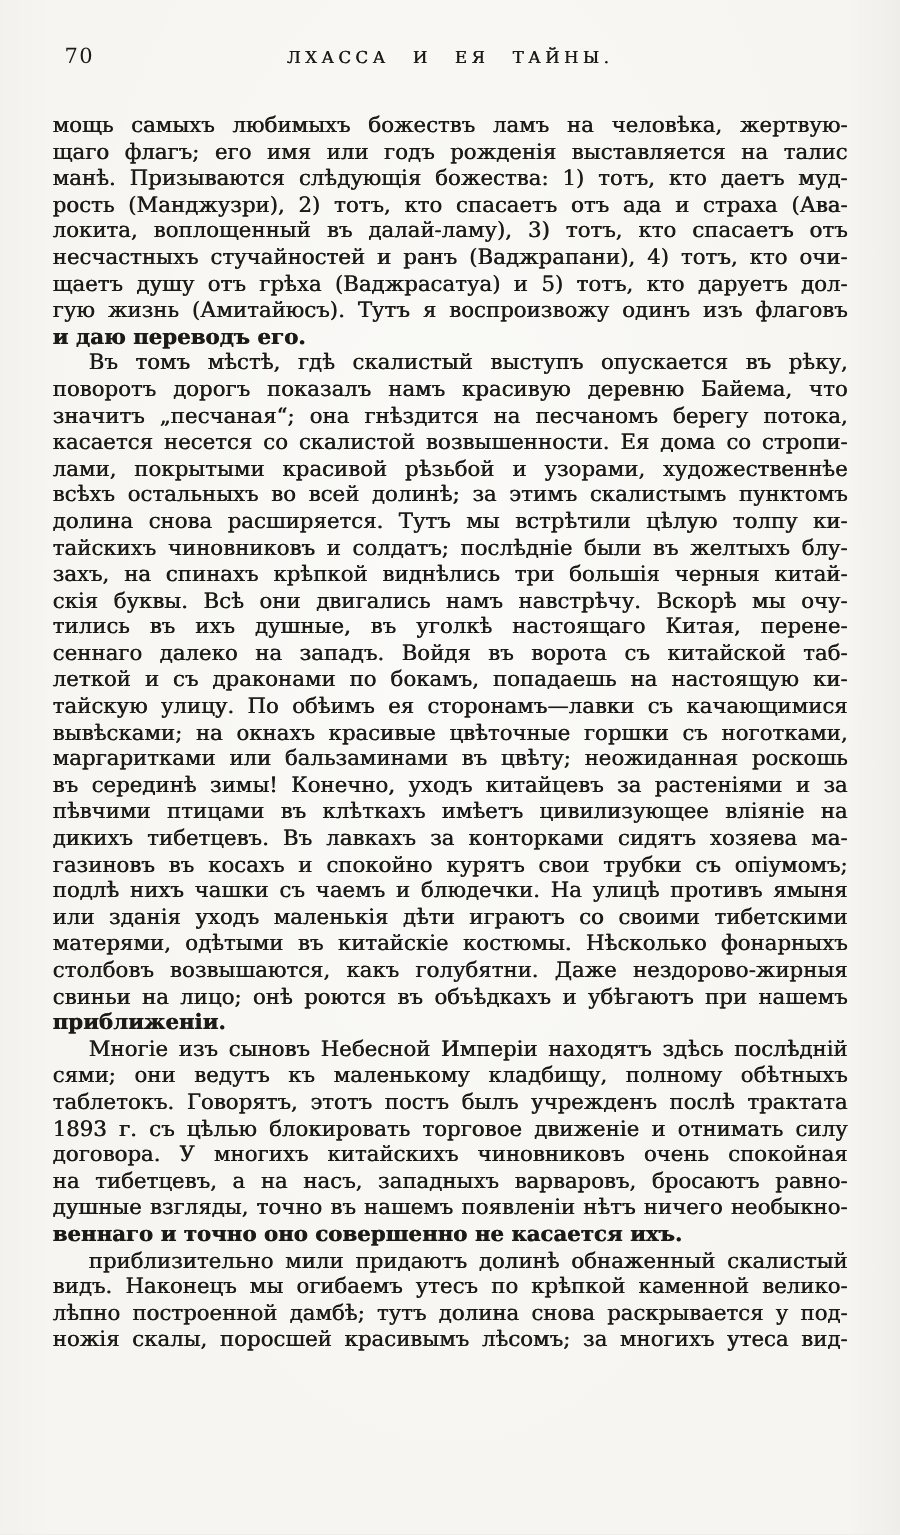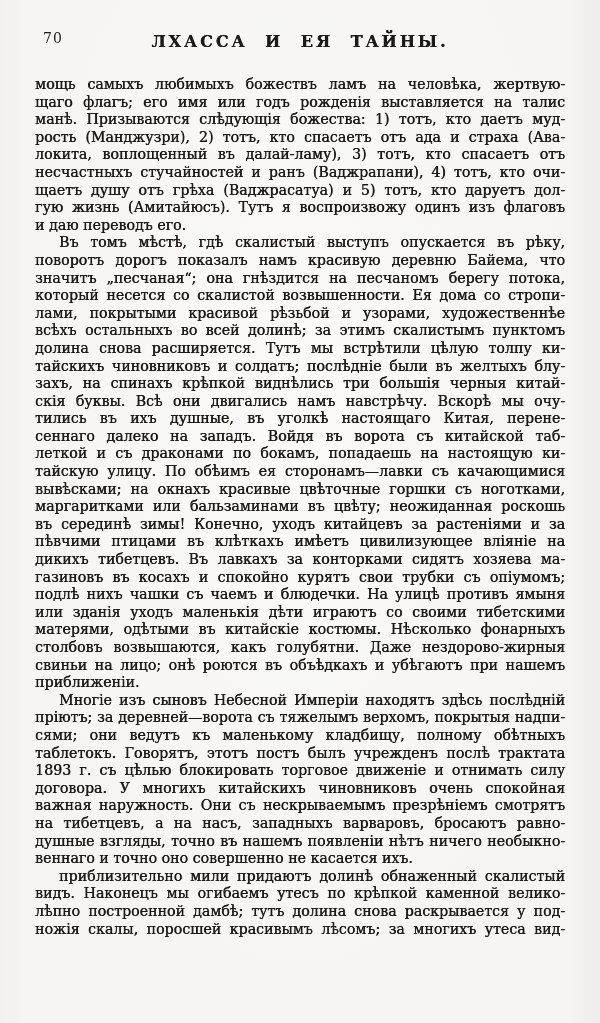--- a/index.html
+++ b/index.html
@@ -29,42 +29,43 @@
   .page-number {
     position: absolute;
     left: 8px;
     top: 0;
     font-size: 14px;
     letter-spacing: 1px;
   }
   .running-title {
     display: block;
     text-align: center;
-    font-size: 16px;
-    font-weight: bold;
+    font-size: 11px;
+    font-weight: normal;
     letter-spacing: 3px;
     word-spacing: 9px;
     padding-top: 2px;
     text-shadow: 0.3px 0 0 currentColor;
   }
   .text-block {
     width: 530px;
   }
   .paragraph { margin: 0; }
   .paragraph.indent .ln:first-child { text-indent: 24px; }
   .ln {
     font-size: 14.2px;
     line-height: 17.6px;
     white-space: normal;
     text-align: justify;
     text-align-last: justify;
     text-shadow: 0.35px 0 0 currentColor;
   }
   .ln.lastline {
     text-align-last: left;
+    font-weight: bold;
   }
 </style>
 </head>
 <body>
 
 <div class="page">
   <header class="page-header">
     <span class="page-number">70</span>
     <span class="running-title">ЛХАССА И ЕЯ ТАЙНЫ.</span>
   </header>
@@ -77,21 +78,21 @@
         <div class="ln">локита, воплощенный въ далай-ламу), 3) тотъ, кто спасаетъ отъ</div>
         <div class="ln">несчастныхъ стучайностей и ранъ (Ваджрапани), 4) тотъ, кто очи-</div>
         <div class="ln">щаетъ душу отъ грѣха (Ваджрасатуа) и 5) тотъ, кто даруетъ дол-</div>
         <div class="ln">гую жизнь (Амитайюсъ). Тутъ я воспроизвожу одинъ изъ флаговъ</div>
         <div class="ln lastline">и даю переводъ его.</div>
       </div>
       <div class="paragraph indent">
         <div class="ln">Въ томъ мѣстѣ, гдѣ скалистый выступъ опускается въ рѣку,</div>
         <div class="ln">поворотъ дорогъ показалъ намъ красивую деревню Байема, что</div>
         <div class="ln">значитъ „песчаная“; она гнѣздится на песчаномъ берегу потока,</div>
-        <div class="ln">который несется со скалистой возвышенности. Ея дома со стропи-</div>
+        <div class="ln">касается несется со скалистой возвышенности. Ея дома со стропи-</div>
         <div class="ln">лами, покрытыми красивой рѣзьбой и узорами, художественнѣе</div>
         <div class="ln">всѣхъ остальныхъ во всей долинѣ; за этимъ скалистымъ пунктомъ</div>
         <div class="ln">долина снова расширяется. Тутъ мы встрѣтили цѣлую толпу ки-</div>
         <div class="ln">тайскихъ чиновниковъ и солдатъ; послѣдніе были въ желтыхъ блу-</div>
         <div class="ln">захъ, на спинахъ крѣпкой виднѣлись три большія черныя китай-</div>
         <div class="ln">скія буквы. Всѣ они двигались намъ навстрѣчу. Вскорѣ мы очу-</div>
         <div class="ln">тились въ ихъ душные, въ уголкѣ настоящаго Китая, перене-</div>
         <div class="ln">сеннаго далеко на западъ. Войдя въ ворота съ китайской таб-</div>
         <div class="ln">леткой и съ драконами по бокамъ, попадаешь на настоящую ки-</div>
         <div class="ln">тайскую улицу. По обѣимъ ея сторонамъ—лавки съ качающимися</div>
@@ -103,26 +104,24 @@
         <div class="ln">газиновъ въ косахъ и спокойно курятъ свои трубки съ опіумомъ;</div>
         <div class="ln">подлѣ нихъ чашки съ чаемъ и блюдечки. На улицѣ противъ ямыня</div>
         <div class="ln">или зданія уходъ маленькія дѣти играютъ со своими тибетскими</div>
         <div class="ln">матерями, одѣтыми въ китайскіе костюмы. Нѣсколько фонарныхъ</div>
         <div class="ln">столбовъ возвышаются, какъ голубятни. Даже нездорово-жирныя</div>
         <div class="ln">свиньи на лицо; онѣ роются въ объѣдкахъ и убѣгаютъ при нашемъ</div>
         <div class="ln lastline">приближеніи.</div>
       </div>
       <div class="paragraph indent">
         <div class="ln">Многіе изъ сыновъ Небесной Имперіи находятъ здѣсь послѣдній</div>
-        <div class="ln">пріютъ; за деревней—ворота съ тяжелымъ верхомъ, покрытыя надпи-</div>
         <div class="ln">сями; они ведутъ къ маленькому кладбищу, полному обѣтныхъ</div>
         <div class="ln">таблетокъ. Говорятъ, этотъ постъ былъ учрежденъ послѣ трактата</div>
         <div class="ln">1893 г. съ цѣлью блокировать торговое движеніе и отнимать силу</div>
         <div class="ln">договора. У многихъ китайскихъ чиновниковъ очень спокойная</div>
-        <div class="ln">важная наружность. Они съ нескрываемымъ презрѣніемъ смотрятъ</div>
         <div class="ln">на тибетцевъ, а на насъ, западныхъ варваровъ, бросаютъ равно-</div>
         <div class="ln">душные взгляды, точно въ нашемъ появленіи нѣтъ ничего необыкно-</div>
         <div class="ln lastline">веннаго и точно оно совершенно не касается ихъ.</div>
       </div>
       <div class="paragraph indent">
         <div class="ln">приблизительно мили придаютъ долинѣ обнаженный скалистый</div>
         <div class="ln">видъ. Наконецъ мы огибаемъ утесъ по крѣпкой каменной велико-</div>
         <div class="ln">лѣпно построенной дамбѣ; тутъ долина снова раскрывается у под-</div>
         <div class="ln">ножія скалы, поросшей красивымъ лѣсомъ; за многихъ утеса вид-</div>
       </div>

